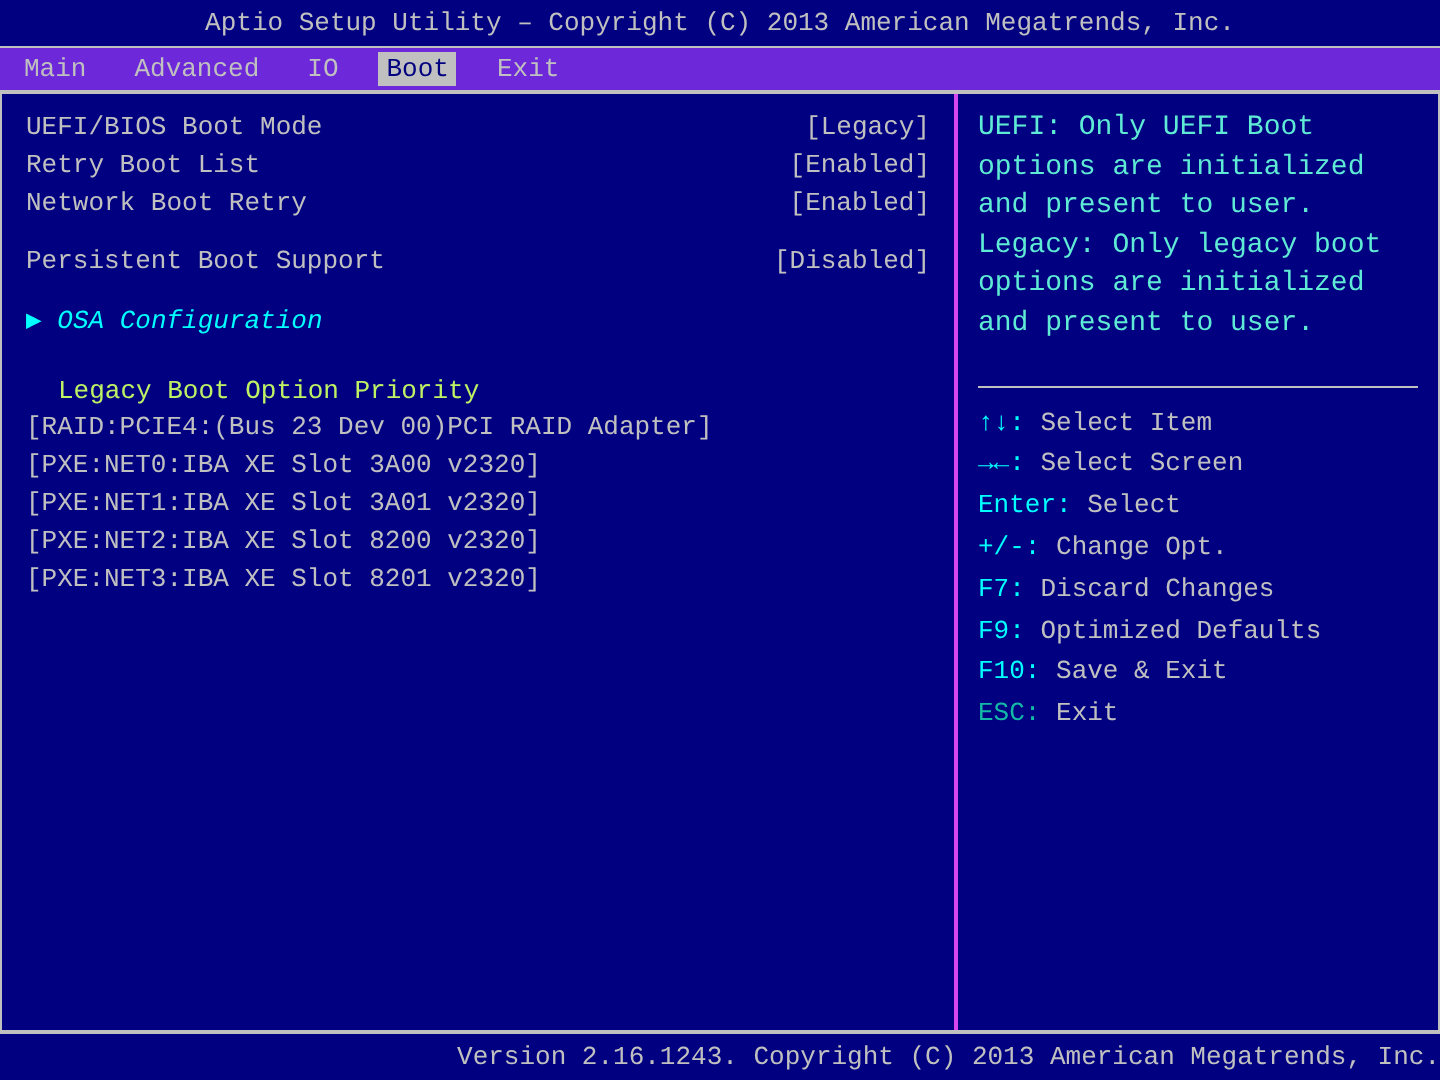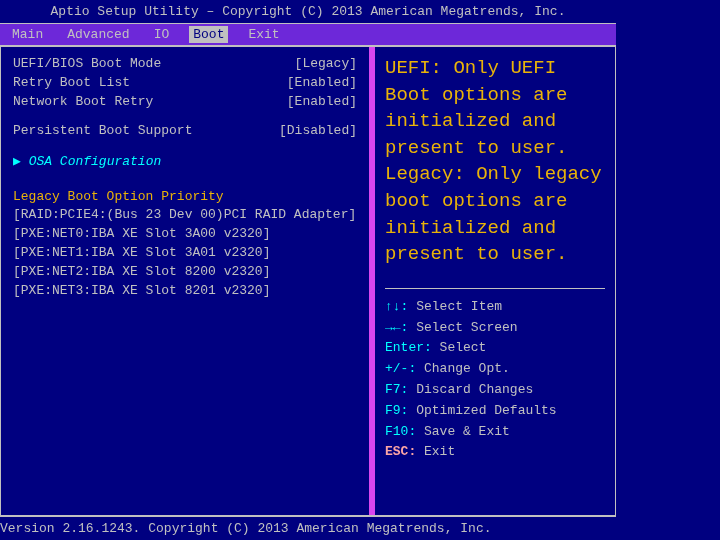--- a/index.html
+++ b/index.html
@@ -12,21 +12,21 @@
       width: 720px;
       height: 540px;
       background-color: #000080;
       font-family: 'Courier New', Courier, monospace;
       font-size: 13px;
       color: #c0c0c0;
       overflow: hidden;
     }
 
     #app {
-      width: 616px;
+      width: 720px;
       height: 540px;
       display: flex;
       flex-direction: column;
       background-color: #000080;
     }
 
     
     #title-bar {
       background-color: #000080;
       color: #c0c0c0;
@@ -64,21 +64,21 @@
       flex-direction: row;
       flex: 1;
       border: 1px solid #c0c0c0;
       margin: 0;
     }
 
     
     #left-panel {
       flex: 1;
       padding: 8px 12px;
-      border-right: 6px solid #d946ef;
+      border-right: 2px solid #d946ef;
       display: flex;
       flex-direction: column;
       gap: 2px;
     }
 
     .setting-row {
       display: flex;
       flex-direction: row;
       justify-content: space-between;
       color: #c0c0c0;
@@ -98,41 +98,42 @@
     }
 
     .section-header {
       color: #00ffff;
       padding: 2px 0;
       cursor: pointer;
       font-style: italic;
     }
 
     .boot-priority-header {
-      color: #eab308;
+      color: #bef264;
       margin-top: 6px;
+      margin-left: 16px;
     }
 
     .boot-option {
       color: #c0c0c0;
       padding: 1px 0;
     }
 
     
     #right-panel {
       width: 240px;
       padding: 8px 10px;
       display: flex;
       flex-direction: column;
       gap: 0;
     }
 
     .help-text {
-      color: #eab308;
-      font-size: 19px;
+      color: #5eead4;
+      font-size: 14px;
       line-height: 1.4;
       margin-bottom: 12px;
     }
 
     .divider {
       border-top: 1px solid #c0c0c0;
       margin: 8px 0;
     }
 
     .key-help {
@@ -142,21 +143,21 @@
     }
 
     .key-help .key-label {
       color: #00ffff;
     }
 
     
     #footer {
       background-color: #000080;
       color: #c0c0c0;
-      text-align: left;
+      text-align: right;
       padding: 4px 0;
       border-top: 1px solid #c0c0c0;
       font-size: 13px;
     }
   </style>
 </head>
 <body>
 
 <div id="app">
 
@@ -235,21 +236,21 @@
       <div class="divider"></div>
 
       <div class="key-help">
         <div><span class="key-label" style="color: rgb(0, 255, 255);">↑↓: </span><span>Select Item</span></div>
         <div><span class="key-label" style="color: rgb(0, 255, 255);">→←: </span><span>Select Screen</span></div>
         <div><span class="key-label" style="color: rgb(0, 255, 255);">Enter: </span><span>Select</span></div>
         <div><span class="key-label" style="color: rgb(0, 255, 255);">+/-: </span><span>Change Opt.</span></div>
         <div><span class="key-label" style="color: rgb(0, 255, 255); margin-top: 37px;">F7: </span><span>Discard Changes</span></div>
         <div><span class="key-label" style="color: rgb(0, 255, 255);">F9: </span><span>Optimized Defaults</span></div>
         <div><span class="key-label" style="color: rgb(0, 255, 255);">F10: </span><span>Save &amp; Exit</span></div>
-        <div><span class="key-label" style="color: #fca5a5; font-weight: bold;">ESC: </span><span>Exit</span></div>
+        <div><span class="key-label" style="color: #14b8a6;">ESC: </span><span>Exit</span></div>
       </div>
 
     </div>
 
   </div>
 
   <div id="footer">
     <span>Version 2.16.1243. Copyright (C) 2013 American Megatrends, Inc.</span>
   </div>
 

